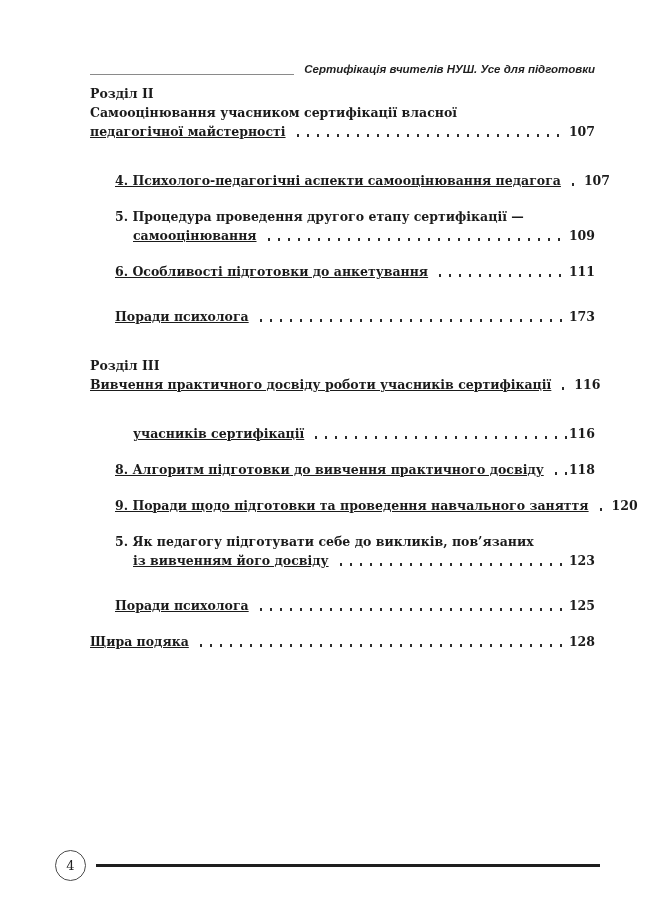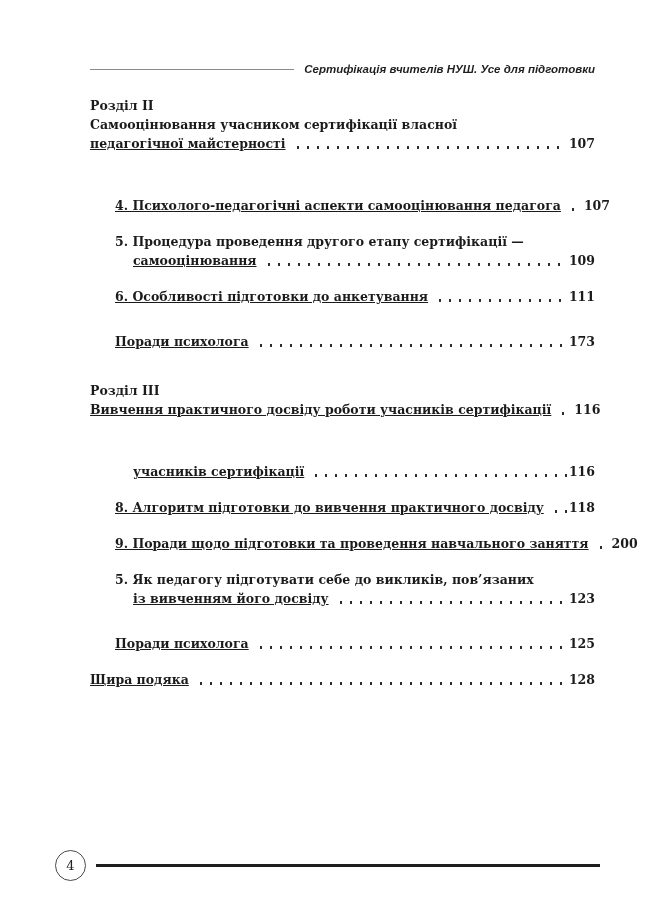--- a/index.html
+++ b/index.html
@@ -8,35 +8,35 @@
     background:#ffffff;
     font-family:"DejaVu Serif","Liberation Serif",serif;
     color:#1b1b1b;
     position:relative;
     overflow:hidden;
   }
 
   
   .header {
     position:absolute; top:63px; left:90px; width:505px;
-    display:flex; align-items:center; gap:10px;
+    display:flex; align-items:flex-end; gap:10px;
   }
   .header-rule { flex:1 1 auto; height:0; border-top:1px solid #8a8a8a; }
   .running-title {
     font-family:"Liberation Sans",sans-serif;
     font-style:italic; font-weight:bold;
     font-size:11.5px; color:#1f1f1f; white-space:nowrap;
   }
 
   
   .content {
-    position:absolute; top:96px; left:90px; width:505px;
+    position:absolute; top:84px; left:90px; width:505px;
     font-size:12.5px; font-weight:bold; line-height:19px;
   }
-  .items { margin-left:25px; margin-top:43px; }
+  .items { margin-left:25px; margin-top:30px; }
   .entry { margin-bottom:17px; }
   .row { display:flex; align-items:baseline; }
   .txt { white-space:nowrap;text-decoration:underline; }
   .cont { margin-left:18px; }
   .leader {
     flex:1 1 auto; min-width:14px; height:5px;
     align-self:flex-end; margin:0 2px 3px 7px;
     background-image:radial-gradient(circle, #2d2d2d 1.15px, rgba(0,0,0,0) 1.5px);
     background-size:10px 5px; background-repeat:repeat-x;
     background-position:left center;
@@ -140,21 +140,21 @@
           <span class="txt">8. Алгоритм підготовки до вивчення практичного досвіду</span>
           <span class="leader"></span>
           <span class="pageno">118</span>
         </div>
       </div>
 
       <div class="entry">
         <div class="row">
           <span class="txt">9. Поради щодо підготовки та проведення навчального заняття</span>
           <span class="leader"></span>
-          <span class="pageno">200</span>
+          <span class="pageno">120</span>
         </div>
       </div>
 
       <div class="entry">
         <div class="line">5. Як педагогу підготувати себе до викликів, пов’язаних</div>
         <div class="row">
           <span class="txt cont">із вивченням його досвіду</span>
           <span class="leader"></span>
           <span class="pageno">123</span>
         </div>

